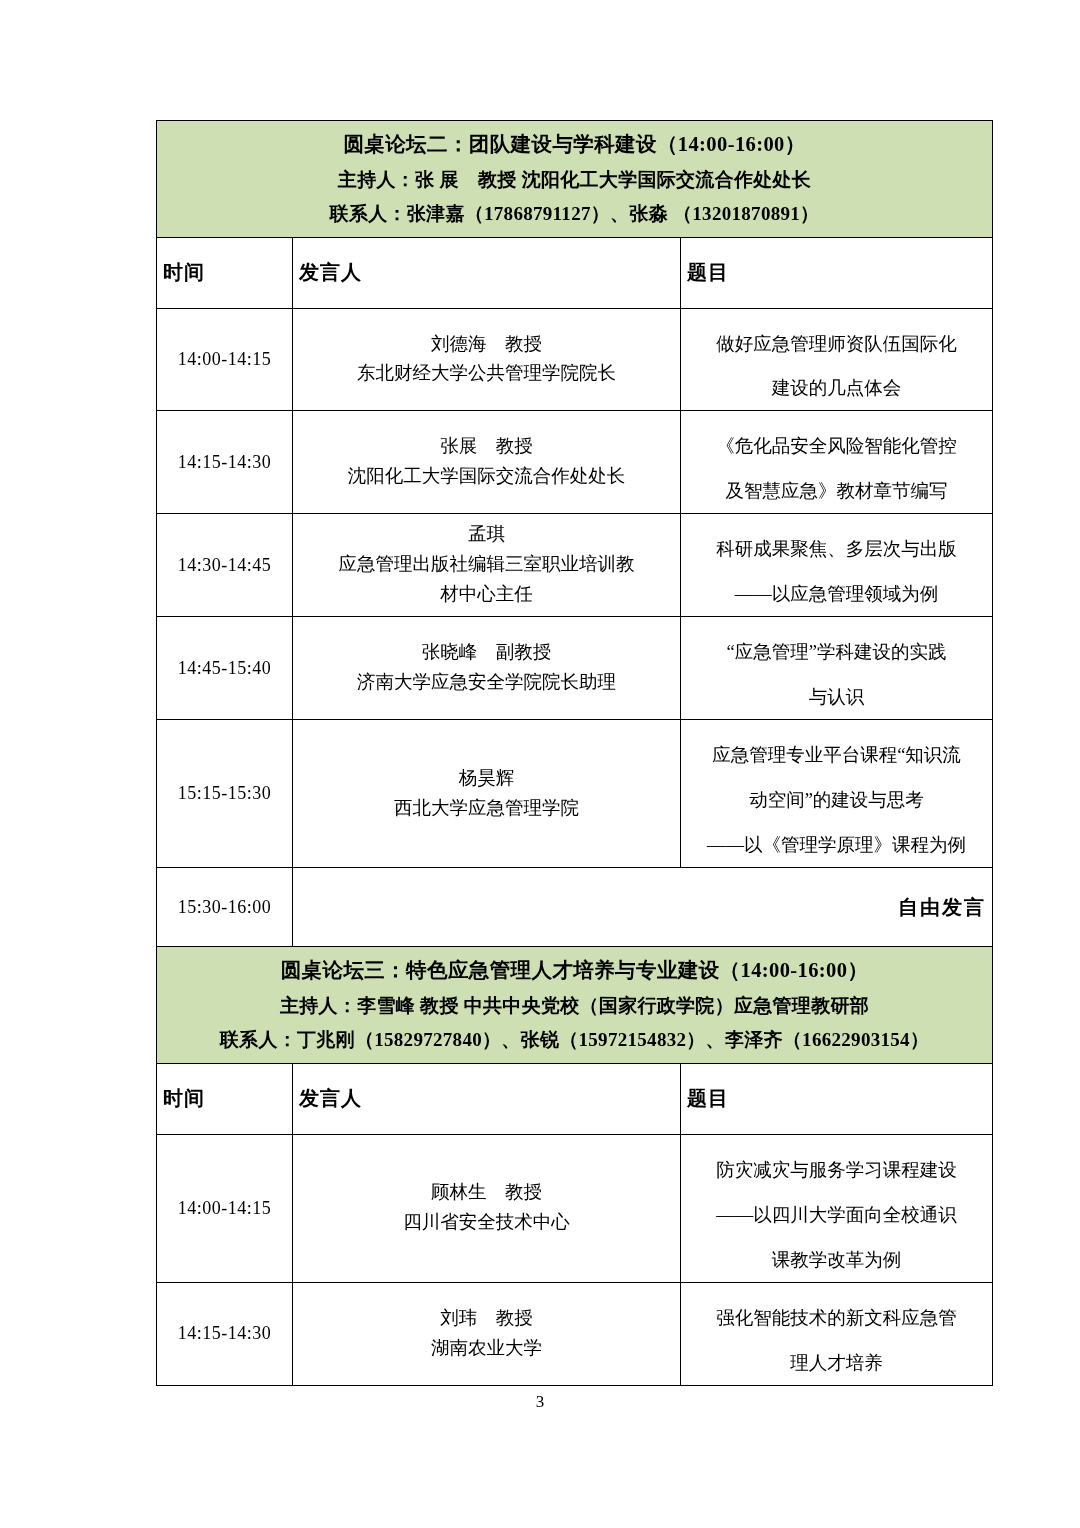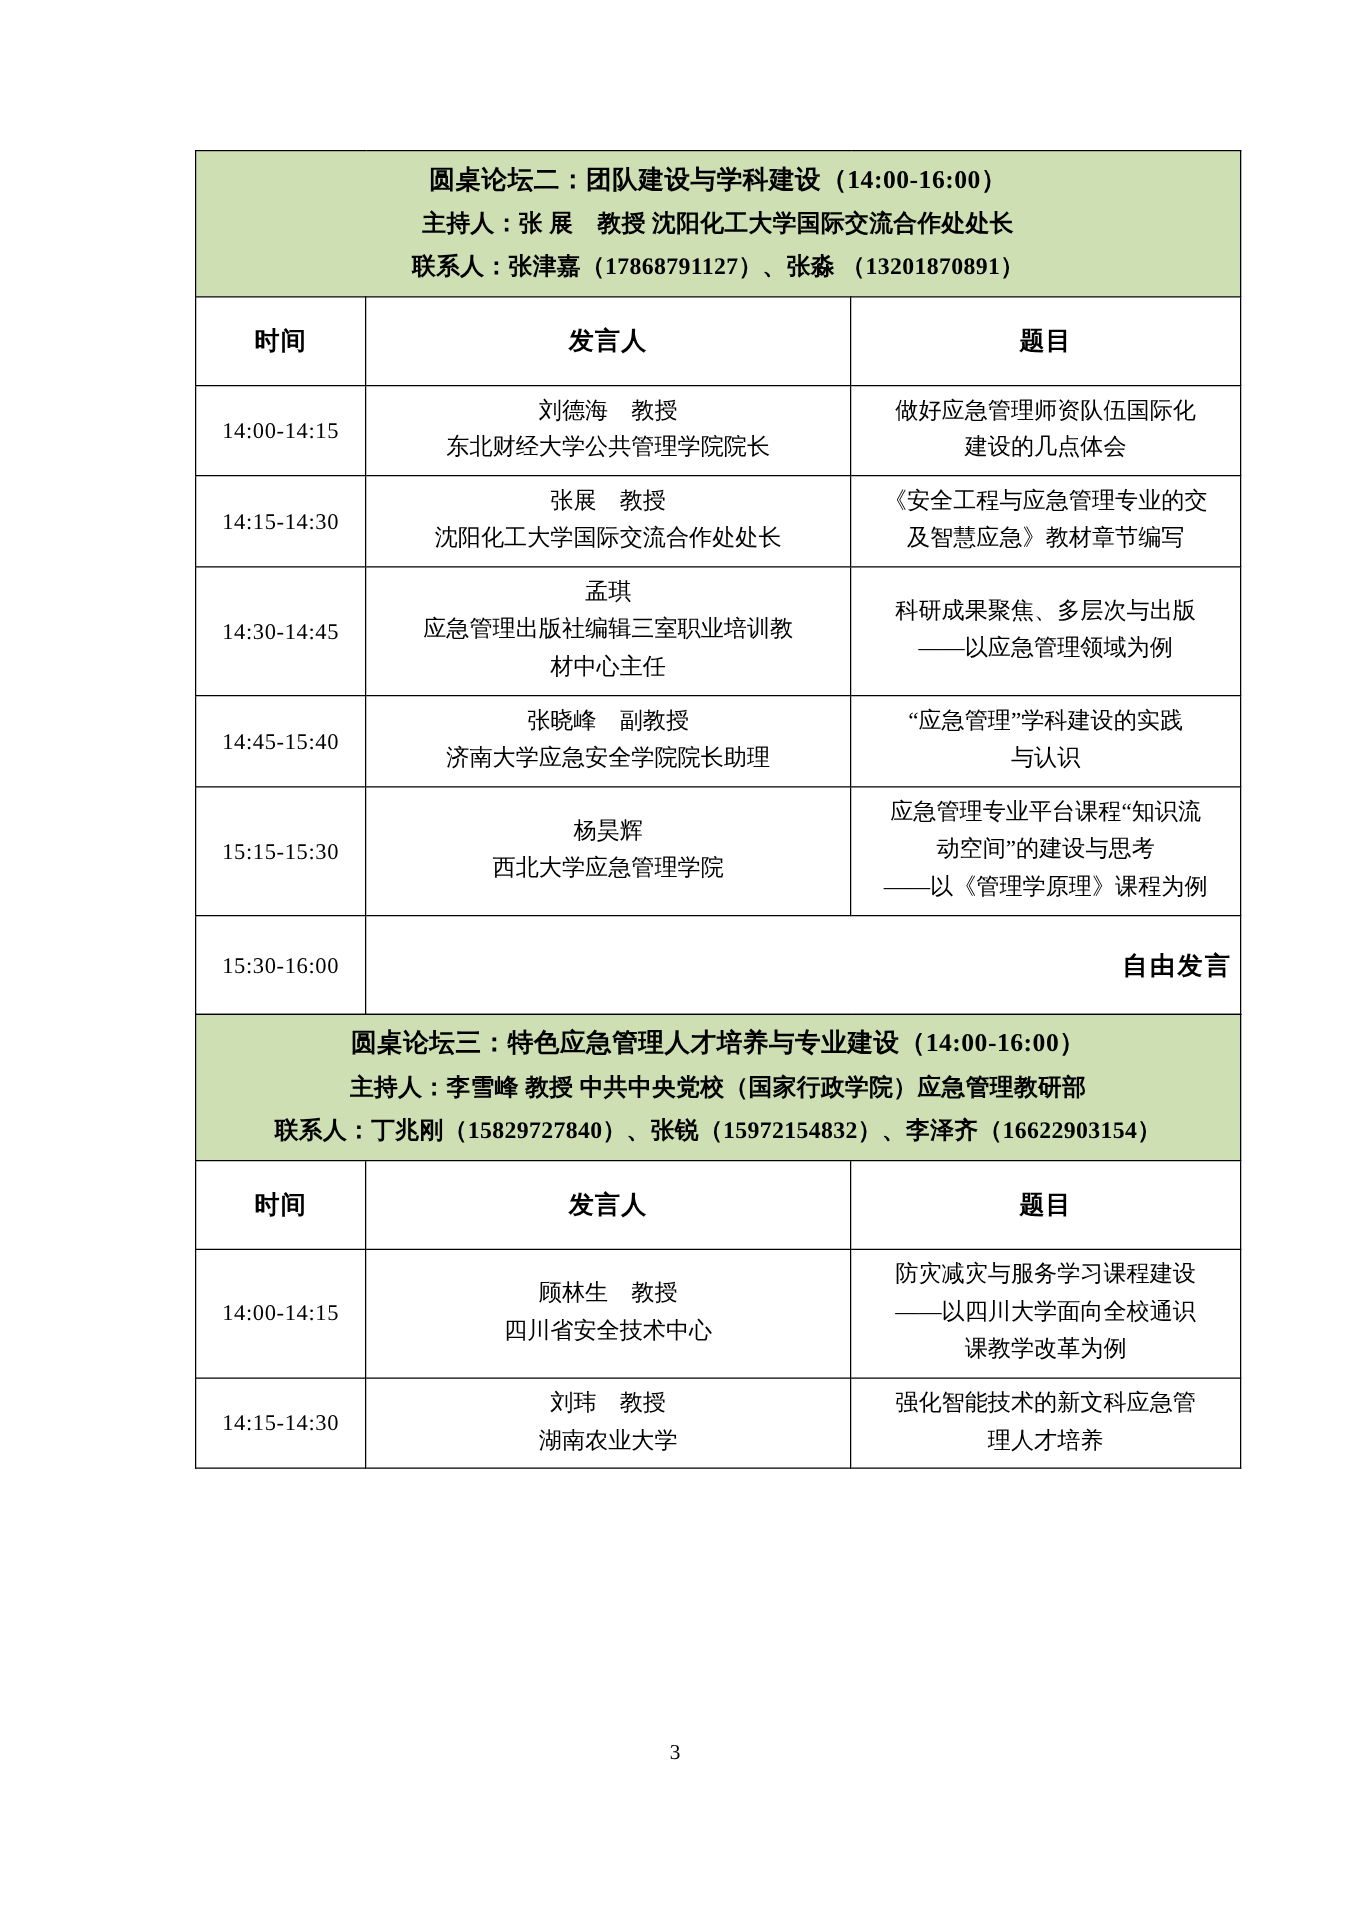--- a/index.html
+++ b/index.html
@@ -52,42 +52,42 @@
     line-height: 1.75;
     letter-spacing: 0.4px;
   }
   .banner-line2, .banner-line3 {
     font-weight: bold;
     font-size: 19px;
     line-height: 1.78;
     letter-spacing: 0.3px;
   }
   .hdr td {
-    text-align: center;
+    text-align: left;
     font-weight: bold;
     font-size: 20px;
     height: 58px;
     letter-spacing: 1px;
   }
   .cell-time {
     text-align: center;
     font-size: 18px;
     font-family: "Liberation Serif", "DejaVu Serif", serif;
     letter-spacing: 0.5px;
   }
   .cell-speaker, .cell-topic {
     text-align: center;
     font-size: 18.5px;
     line-height: 1.62;
   }
   .cell-speaker .l, .cell-topic .l {
     display: block;
     white-space: nowrap;
   }
-  .cell-topic .l { white-space: normal; }
+  .cell-topic .l { white-space: normal; margin-top: 15px; }
   .freecell {
     text-align: right;
     font-weight: bold;
     font-size: 20px;
     height: 66px;
     letter-spacing: 2px;
   }
   .page-number {
     position: absolute;
     left: 0;
@@ -136,21 +136,21 @@
           </td>
         </tr>
 
         <tr>
           <td class="cell-time">14:15-14:30</td>
           <td class="cell-speaker">
             <span class="l">张展　教授</span>
             <span class="l">沈阳化工大学国际交流合作处处长</span>
           </td>
           <td class="cell-topic">
-            <span class="l">《安全工程与应急管理专业的交</span>
+            <span class="l">《危化品安全风险智能化管控</span>
             <span class="l">及智慧应急》教材章节编写</span>
           </td>
         </tr>
 
         <tr>
           <td class="cell-time">14:30-14:45</td>
           <td class="cell-speaker">
             <span class="l">孟琪</span>
             <span class="l">应急管理出版社编辑三室职业培训教</span>
             <span class="l">材中心主任</span>

